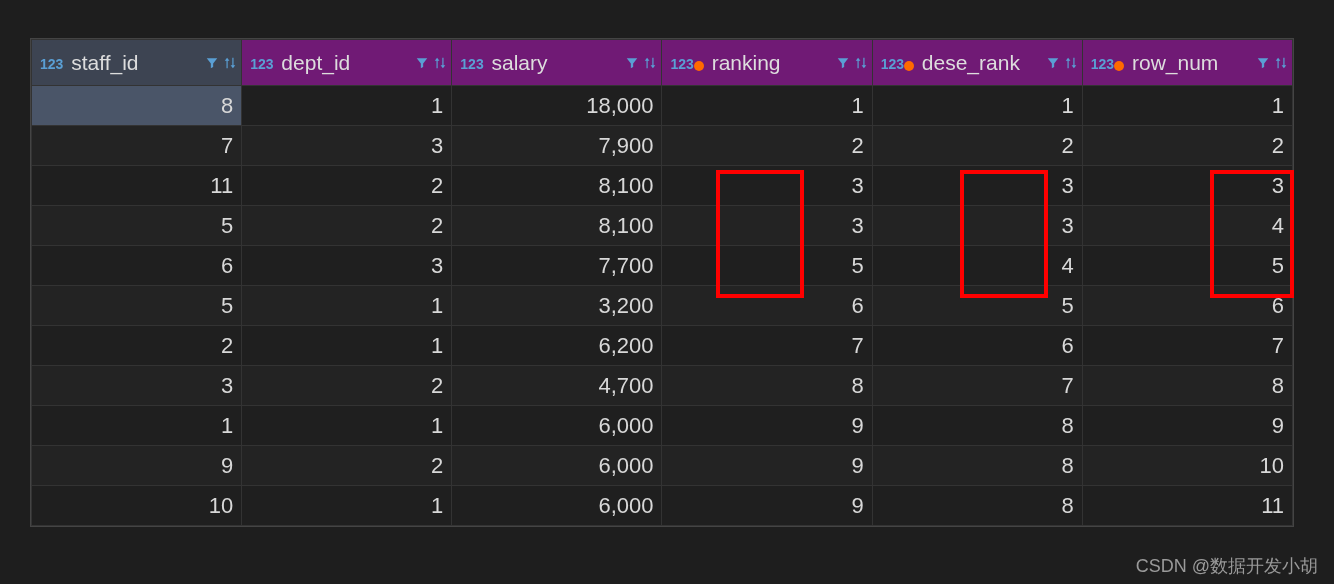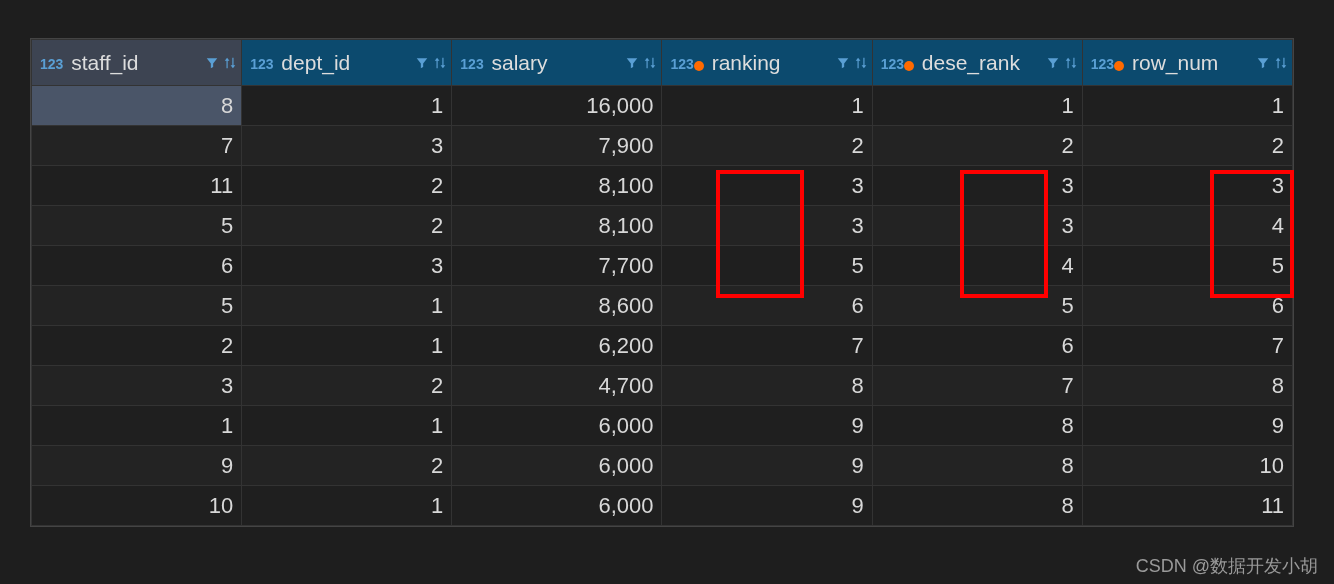--- a/index.html
+++ b/index.html
@@ -27,21 +27,21 @@
     table-layout: fixed;
     border-radius: 16px;
   }
   th, td {
     border: 1px solid #333;
     height: 40px;
     padding: 0;
     vertical-align: middle;
   }
   th {
-    background: #0c4a6e;
+    background: #701a75;
     color: #ccc;
     font-weight: 400;
     text-align: left;
     position: relative;
     padding-left: 8px;
     font-size: 21px;
     height: 46px;
   }
   th.active {
     background: #3d4452;
@@ -180,21 +180,21 @@
                   <path d="M7 3l-4 5h3v13h2V8h3L7 3zm10 18l4-5h-3V3h-2v13h-3l4 5z"></path>
                 </svg>
               </span>
             </span></th>
         </tr>
     </thead>
     <tbody id="body-rows">
         <tr>
           <td class="active-col"><span>8</span></td>
           <td><span>1</span></td>
-          <td><span>16,000</span></td>
+          <td><span>18,000</span></td>
           <td><span>1</span></td>
           <td><span>1</span></td>
           <td><span>1</span></td>
         </tr>
         <tr>
           <td><span>7</span></td>
           <td><span>3</span></td>
           <td><span>7,900</span></td>
           <td><span>2</span></td>
           <td><span>2</span></td>
@@ -220,21 +220,21 @@
           <td><span>6</span></td>
           <td><span>3</span></td>
           <td><span>7,700</span></td>
           <td><span>5</span></td>
           <td><span>4</span></td>
           <td><span>5</span></td>
         </tr>
         <tr>
           <td><span>5</span></td>
           <td><span>1</span></td>
-          <td><span>8,600</span></td>
+          <td><span>3,200</span></td>
           <td><span>6</span></td>
           <td><span>5</span></td>
           <td><span>6</span></td>
         </tr>
         <tr>
           <td><span>2</span></td>
           <td><span>1</span></td>
           <td><span>6,200</span></td>
           <td><span>7</span></td>
           <td><span>6</span></td>

